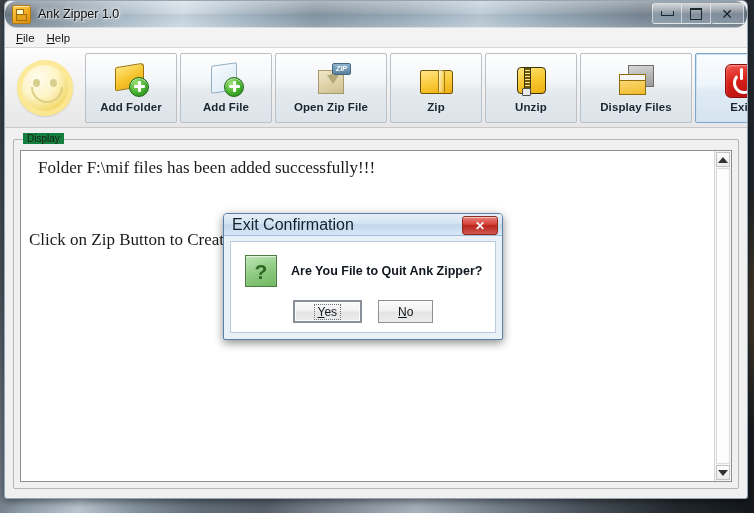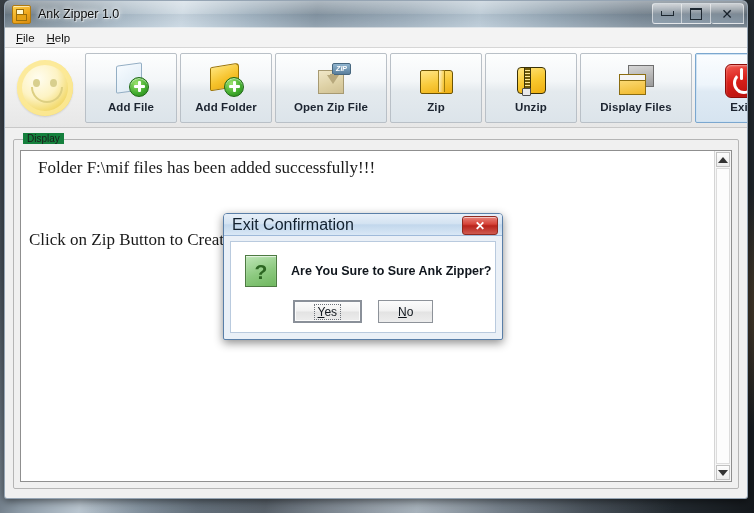--- a/index.html
+++ b/index.html
@@ -54,20 +54,21 @@
       linear-gradient(180deg, rgba(255,255,255,.38) 0%, rgba(255,255,255,.10) 48%,
                       rgba(140,160,180,.18) 50%, rgba(205,220,232,.30) 100%),
       linear-gradient(96deg,
         #5d6a74 0%, #7e8d98 8%, #a8b8c4 16%, #cdd9e2 24%,
         #9fb0bd 33%, #7b8b98 42%, #97a7b4 54%, #b9c8d3 64%,
         #8fa0ad 74%, #6d7b87 85%, #55616c 100%);
     border-bottom: 1px solid rgba(255,255,255,.35);
     display: flex; align-items: center;
     box-sizing: border-box;
     padding-left: 7px;
+    border-radius: 12px;
   }
   #app-icon {
     width: 17px; height: 17px;
     border-radius: 2px;
     background: linear-gradient(150deg,#fcd24e 0%, #f0a81e 55%, #d88b10 100%);
     border: 1px solid #b07a10;
     position: relative;
     flex: 0 0 auto;
     box-shadow: inset 0 1px 0 rgba(255,255,255,.6);
   }
@@ -481,31 +482,31 @@
 
   <div id="toolbar">
 
     <div id="smiley">
       <span class="eye l"></span>
       <span class="eye r"></span>
       <span class="mouth"></span>
     </div>
 
     <div class="tbtn">
+      <span class="ico ico-folder-add">
+          <i class="plus"></i>
+        </span>
+      <span class="label">Add Folder</span>
+    </div>
+
+    <div class="tbtn">
       <span class="ico ico-file">
           <i class="plus"></i>
         </span>
       <span class="label">Add File</span>
-    </div>
-
-    <div class="tbtn">
-      <span class="ico ico-folder-add">
-          <i class="plus"></i>
-        </span>
-      <span class="label">Add Folder</span>
     </div>
 
     <div class="tbtn wide">
       <span class="ico ico-zipbox">
         <i class="tag">ZIP</i>
         <i class="arrstem"></i>
         <i class="arr"></i>
       </span>
       <span class="label">Open Zip File</span>
     </div>
@@ -565,21 +566,21 @@
       <span id="dlg-title-text">Exit Confirmation</span>
       <div id="dlg-close">
         <span>✕</span>
       </div>
     </div>
     <div id="dlg-body">
       <div id="dlg-msg-row">
         <div id="qicon">
           <span>?</span>
         </div>
-        <div id="dlg-msg">Are You Sure to Sure Ank Zipper?</div>
+        <div id="dlg-msg">Are You File to Quit Ank Zipper?</div>
       </div>
       <div id="dlg-buttons">
         <div class="dbtn default">
           <span class="inner"><u>Y</u><span>es</span></span>
         </div>
         <div class="dbtn">
           <span class="inner2"><u>N</u><span>o</span></span>
         </div>
       </div>
     </div>

